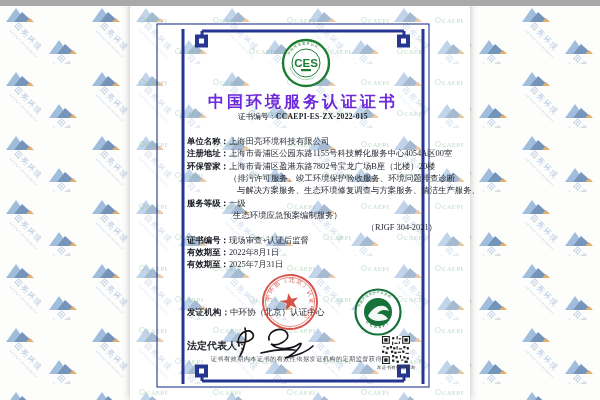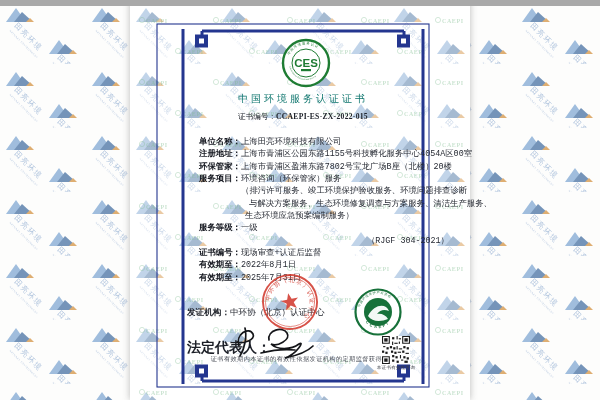--- a/index.html
+++ b/index.html
@@ -8,31 +8,31 @@
   .stage{position:relative;width:600px;height:400px;background:#fdfdfc;}
   .bg-wm{position:absolute;left:0;top:0;z-index:0;}
   .top-band{position:absolute;left:0;top:0;width:600px;height:6px;background:#a9a9a9;z-index:6;}
   .paper{position:absolute;left:130px;top:0;width:340px;height:400px;background:#ffffff;
          box-shadow:0 0 7px rgba(60,60,60,.35);z-index:2;}
   .paper-wm{position:absolute;left:0;top:0;opacity:.55;}
   .sec-wm{position:absolute;left:0;top:0;opacity:.4;}
   .frame{position:absolute;left:0;top:0;}
   .logo-ces{position:absolute;left:150px;top:37px;}
   .cert-title{position:absolute;left:6px;top:92px;width:334px;text-align:center;
-              font-size:10px;font-weight:normal;letter-spacing:3px;color:#0f766e;}
+              font-size:16px;font-weight:bold;letter-spacing:3px;color:#6d28d9;}
   .cert-no{position:absolute;left:6px;top:112px;width:334px;text-align:center;
            font-size:7.6px;color:#20242c;}
   .cert-no b{letter-spacing:.3px;}
-  .body-block{position:absolute;left:69px;top:136px;width:250px;font-family:Liberation Mono, monospace;}
+  .body-block{position:absolute;left:57px;top:136px;width:250px;}
   .row{white-space:nowrap;font-size:8.4px;line-height:12.35px;color:#262a33;}
   .row .lbl{font-weight:bold;color:#14171f;}
   .pl1{padding-left:42px;text-align:center;} .pl2{padding-left:50px;} .pl3{padding-left:46px;} .pl4{padding-left:44px;text-align:right;}
   .issuer-row{position:absolute;left:57px;top:307px;white-space:nowrap;font-size:8.6px;color:#23262e;}
   .issuer-row .lbl{font-weight:bold;}
-  .legal-row{position:absolute;left:57px;top:339px;font-size:14px;font-weight:bold;color:#1c1f27;}
+  .legal-row{position:absolute;left:57px;top:339px;font-size:10px;font-weight:bold;color:#1c1f27;}
   .seal-red{position:absolute;left:130px;top:272px;z-index:5;opacity:.88;}
   .emblem-green{position:absolute;left:223px;top:287px;z-index:4;}
   .signature{position:absolute;left:95px;top:320px;z-index:5;}
   .qr-box{position:absolute;left:252px;top:336px;z-index:5;}
   .qr-caption{position:absolute;left:240px;top:365px;width:52px;text-align:center;
               font-size:4.6px;color:#3a3d44;letter-spacing:.2px;}
   .footer-note{position:absolute;left:6px;top:355px;width:334px;text-align:center;
                font-size:6.2px;color:#4a4e57;letter-spacing:.4px;}
 </style>
 </head>
@@ -128,25 +128,24 @@
       <rect x="21" y="32" width="10" height="2.2" fill="#1e7c33"></rect>
     </svg>
 
     <div class="cert-title">中国环境服务认证证书</div>
     <div class="cert-no"><span>证书编号：</span><b>CCAEPI-ES-ZX-2022-015</b></div>
 
     <div class="body-block">
       <div class="row"><span class="lbl">单位名称：</span><span class="val">上海田亮环境科技有限公司</span></div>
       <div class="row"><span class="lbl">注册地址：</span><span class="val">上海市青浦区公园东路1155号科技孵化服务中心4054A区00室</span></div>
       <div class="row"><span class="lbl">环保管家：</span><span class="val">上海市青浦区盈港东路7802号宝龙广场B座（北楼）20楼</span></div>
-      <div class="row"><span class="lbl">服务项目：</span><span class="val">环境咨询（环保管家）服务</span></div>
       <div class="row pl1"><span class="val">（排污许可服务、竣工环境保护验收服务、环境问题排查诊断</span></div>
       <div class="row pl2"><span class="val">与解决方案服务、生态环境修复调查与方案服务、清洁生产服务、</span></div>
+      <div class="row"><span class="lbl">服务等级：</span><span class="val">一级</span></div>
       <div class="row pl3"><span class="val">生态环境应急预案编制服务）</span></div>
-      <div class="row"><span class="lbl">服务等级：</span><span class="val">一级</span></div>
       <div class="row pl4"><span class="val">（RJGF 304-2021）</span></div>
       <div class="row"><span class="lbl">证书编号：</span><span class="val">现场审查+认证后监督</span></div>
       <div class="row"><span class="lbl">有效期至：</span><span class="val">2022年8月1日</span></div>
       <div class="row"><span class="lbl">有效期至：</span><span class="val">2025年7月31日</span></div>
     </div>
 
     <div class="issuer-row"><span class="lbl">发证机构：</span><span>中环协（北京）认证中心</span></div>
 
     <svg class="seal-red" width="60" height="60" viewBox="-30 -30 60 60">
       <defs>

